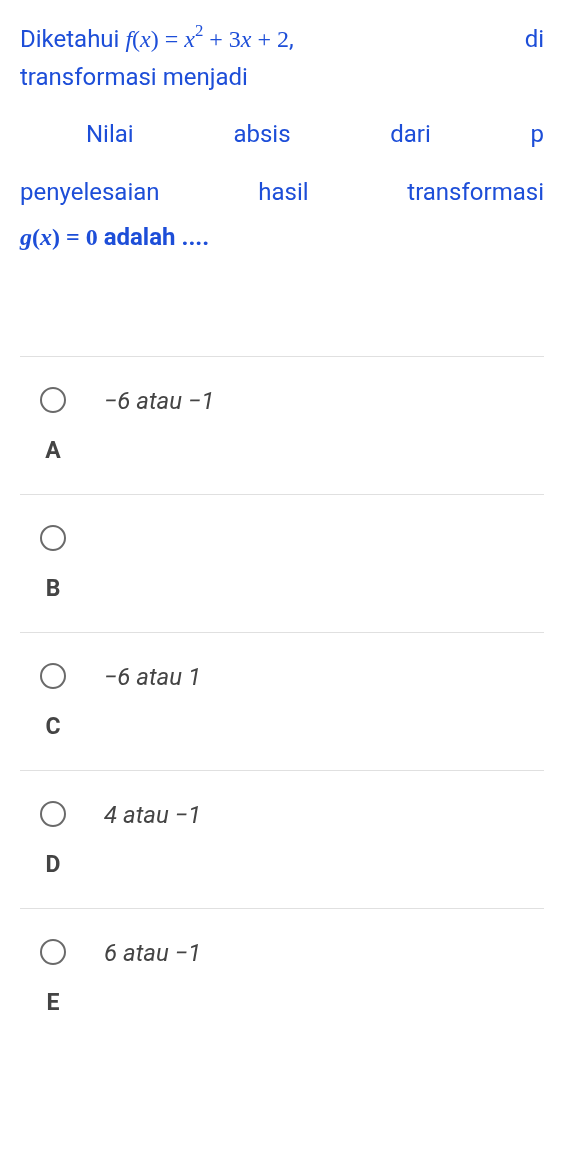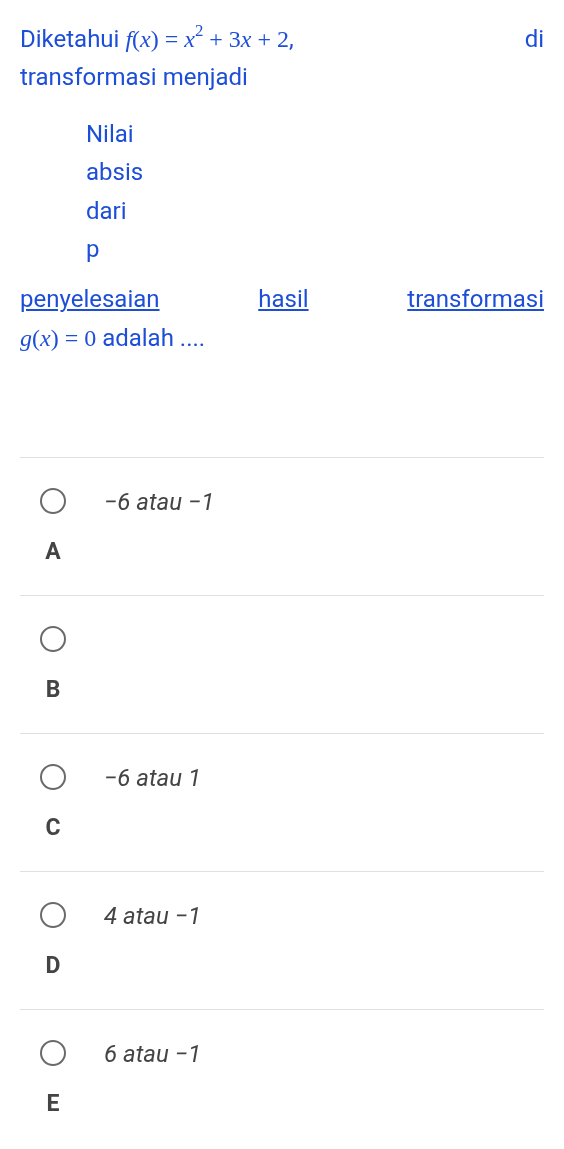--- a/index.html
+++ b/index.html
@@ -27,36 +27,35 @@
     }
     .line2 {
       display: block;
     }
     .line3 {
       display: flex;
       justify-content: space-between;
       align-items: baseline;
       margin-top: 18px;
       padding-left: 66px;
-      flex-direction: column;
     }
     .line4 {
       display: block;
       margin-top: 4px;
     }
     .line5 {
       display: flex;
       justify-content: space-between;
       align-items: center;
-      margin-top: 12px;
-      text-decoration: underline;
+      margin-top: 20px;
     }
     .line6 {
       display: block;
-      margin-top: 0;
+      margin-top: 6px;
+      font-weight: bold;
     }
     .math {
       font-family: 'Times New Roman', Georgia, serif;
       font-style: italic;
     }
     .math-upright {
       font-style: normal;
     }
     .sup {
       font-size: 0.7em;

